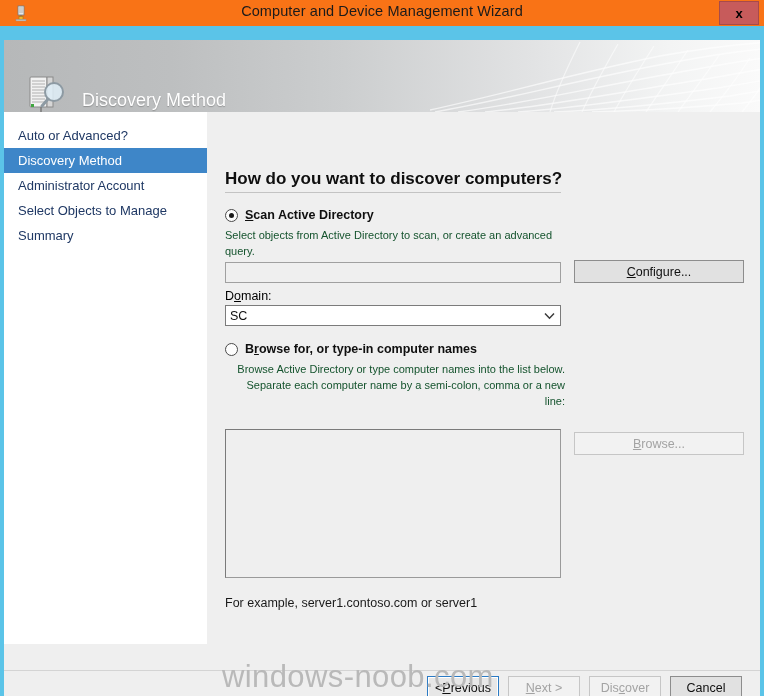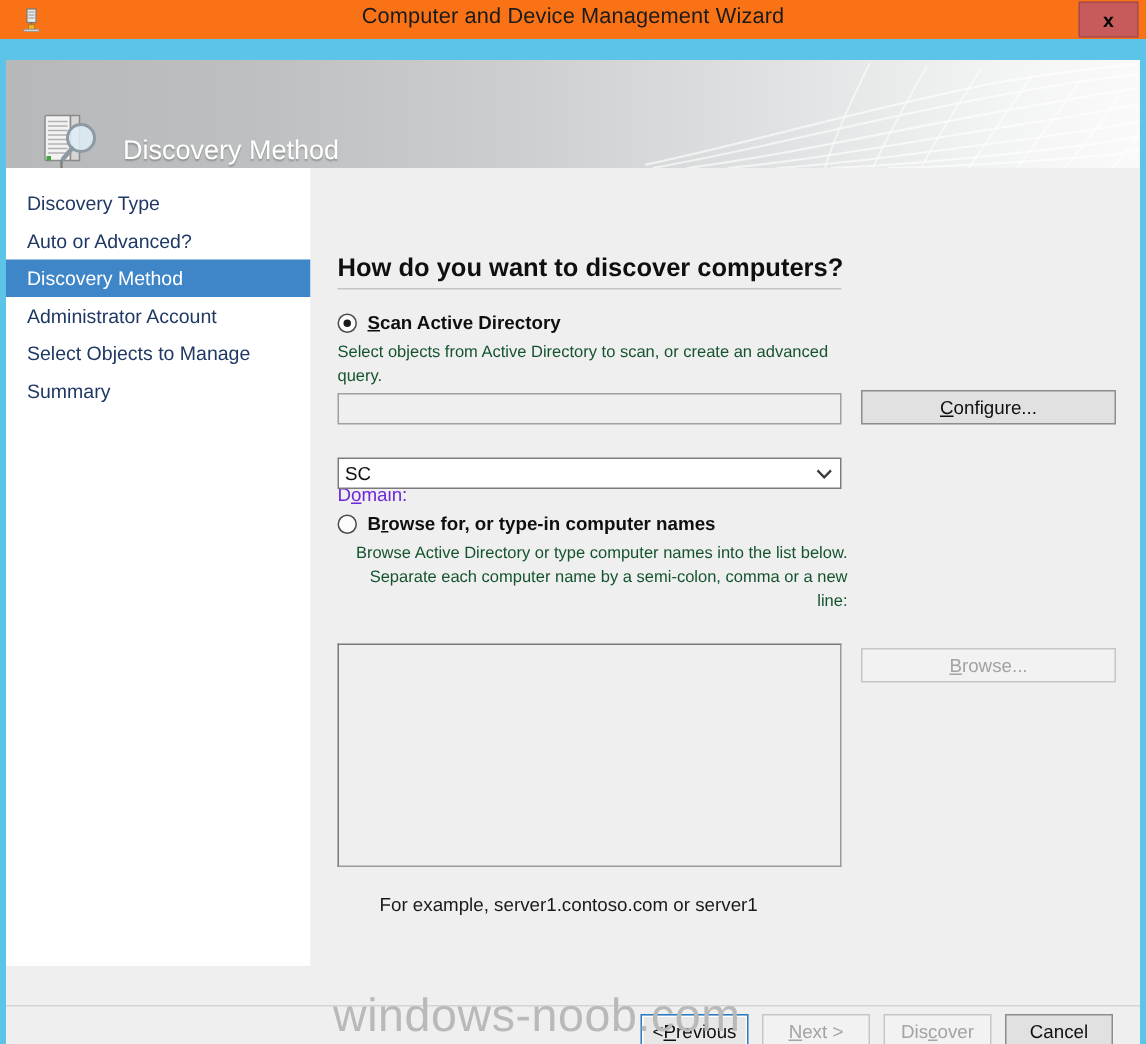--- a/index.html
+++ b/index.html
@@ -197,23 +197,22 @@
     background: #efefef;
     font-family: "Liberation Sans", sans-serif;
     font-size: 12.5px;
     color: #1a1a1a;
   }
 
   .label-small {
     position: absolute;
     left: 18px;
     font-size: 12.5px;
-    color: #6d28d9;
-    white-space: nowrap;
-    margin-top: 34px;
+    color: #000000;
+    white-space: nowrap;
   }
 
   .combo {
     position: absolute;
     box-sizing: border-box;
     border: 1px solid #7b7b7b;
     background: #ffffff;
     display: flex;
     align-items: center;
   }
@@ -264,21 +263,20 @@
     box-shadow: inset 0 0 0 1px #ffffff;
     background: #e7e7e7;
   }
 
   .example {
     position: absolute;
     left: 18px;
     font-size: 12.5px;
     color: #1a1a1a;
     white-space: nowrap;
-    margin-left: 28px;
   }
 
   
   .footer {
     position: absolute;
     left: 0; top: 630px;
     width: 756px;
     height: 34px;
     background: #efefef;
     border-top: 1px solid #d4d4d4;
@@ -357,21 +355,20 @@
           <line x1="26" y1="25" x2="20" y2="32" stroke="#8d9aa3" stroke-width="3" stroke-linecap="round"></line>
           <line x1="19" y1="33" x2="19" y2="40" stroke="#7d7d7d" stroke-width="1.6"></line>
           <rect x="15" y="39" width="9" height="6" fill="#f0a91e" stroke="#a8761a" stroke-width="1"></rect>
           <rect x="6" y="45" width="28" height="3" rx="1" fill="#d3dade" stroke="#8e9599" stroke-width="1"></rect>
         </svg>
       </span>
       <div class="banner-title">Discovery Method</div>
     </div>
 
     <div class="sidebar">
-      <div class="nav-item">Discovery Type</div>
       <div class="nav-item">Auto or Advanced?</div>
       <div class="nav-item selected">Discovery Method</div>
       <div class="nav-item">Administrator Account</div>
       <div class="nav-item">Select Objects to Manage</div>
       <div class="nav-item">Summary</div>
     </div>
 
     <div class="content">
 
       <div class="heading">How do you want to discover computers?</div>

